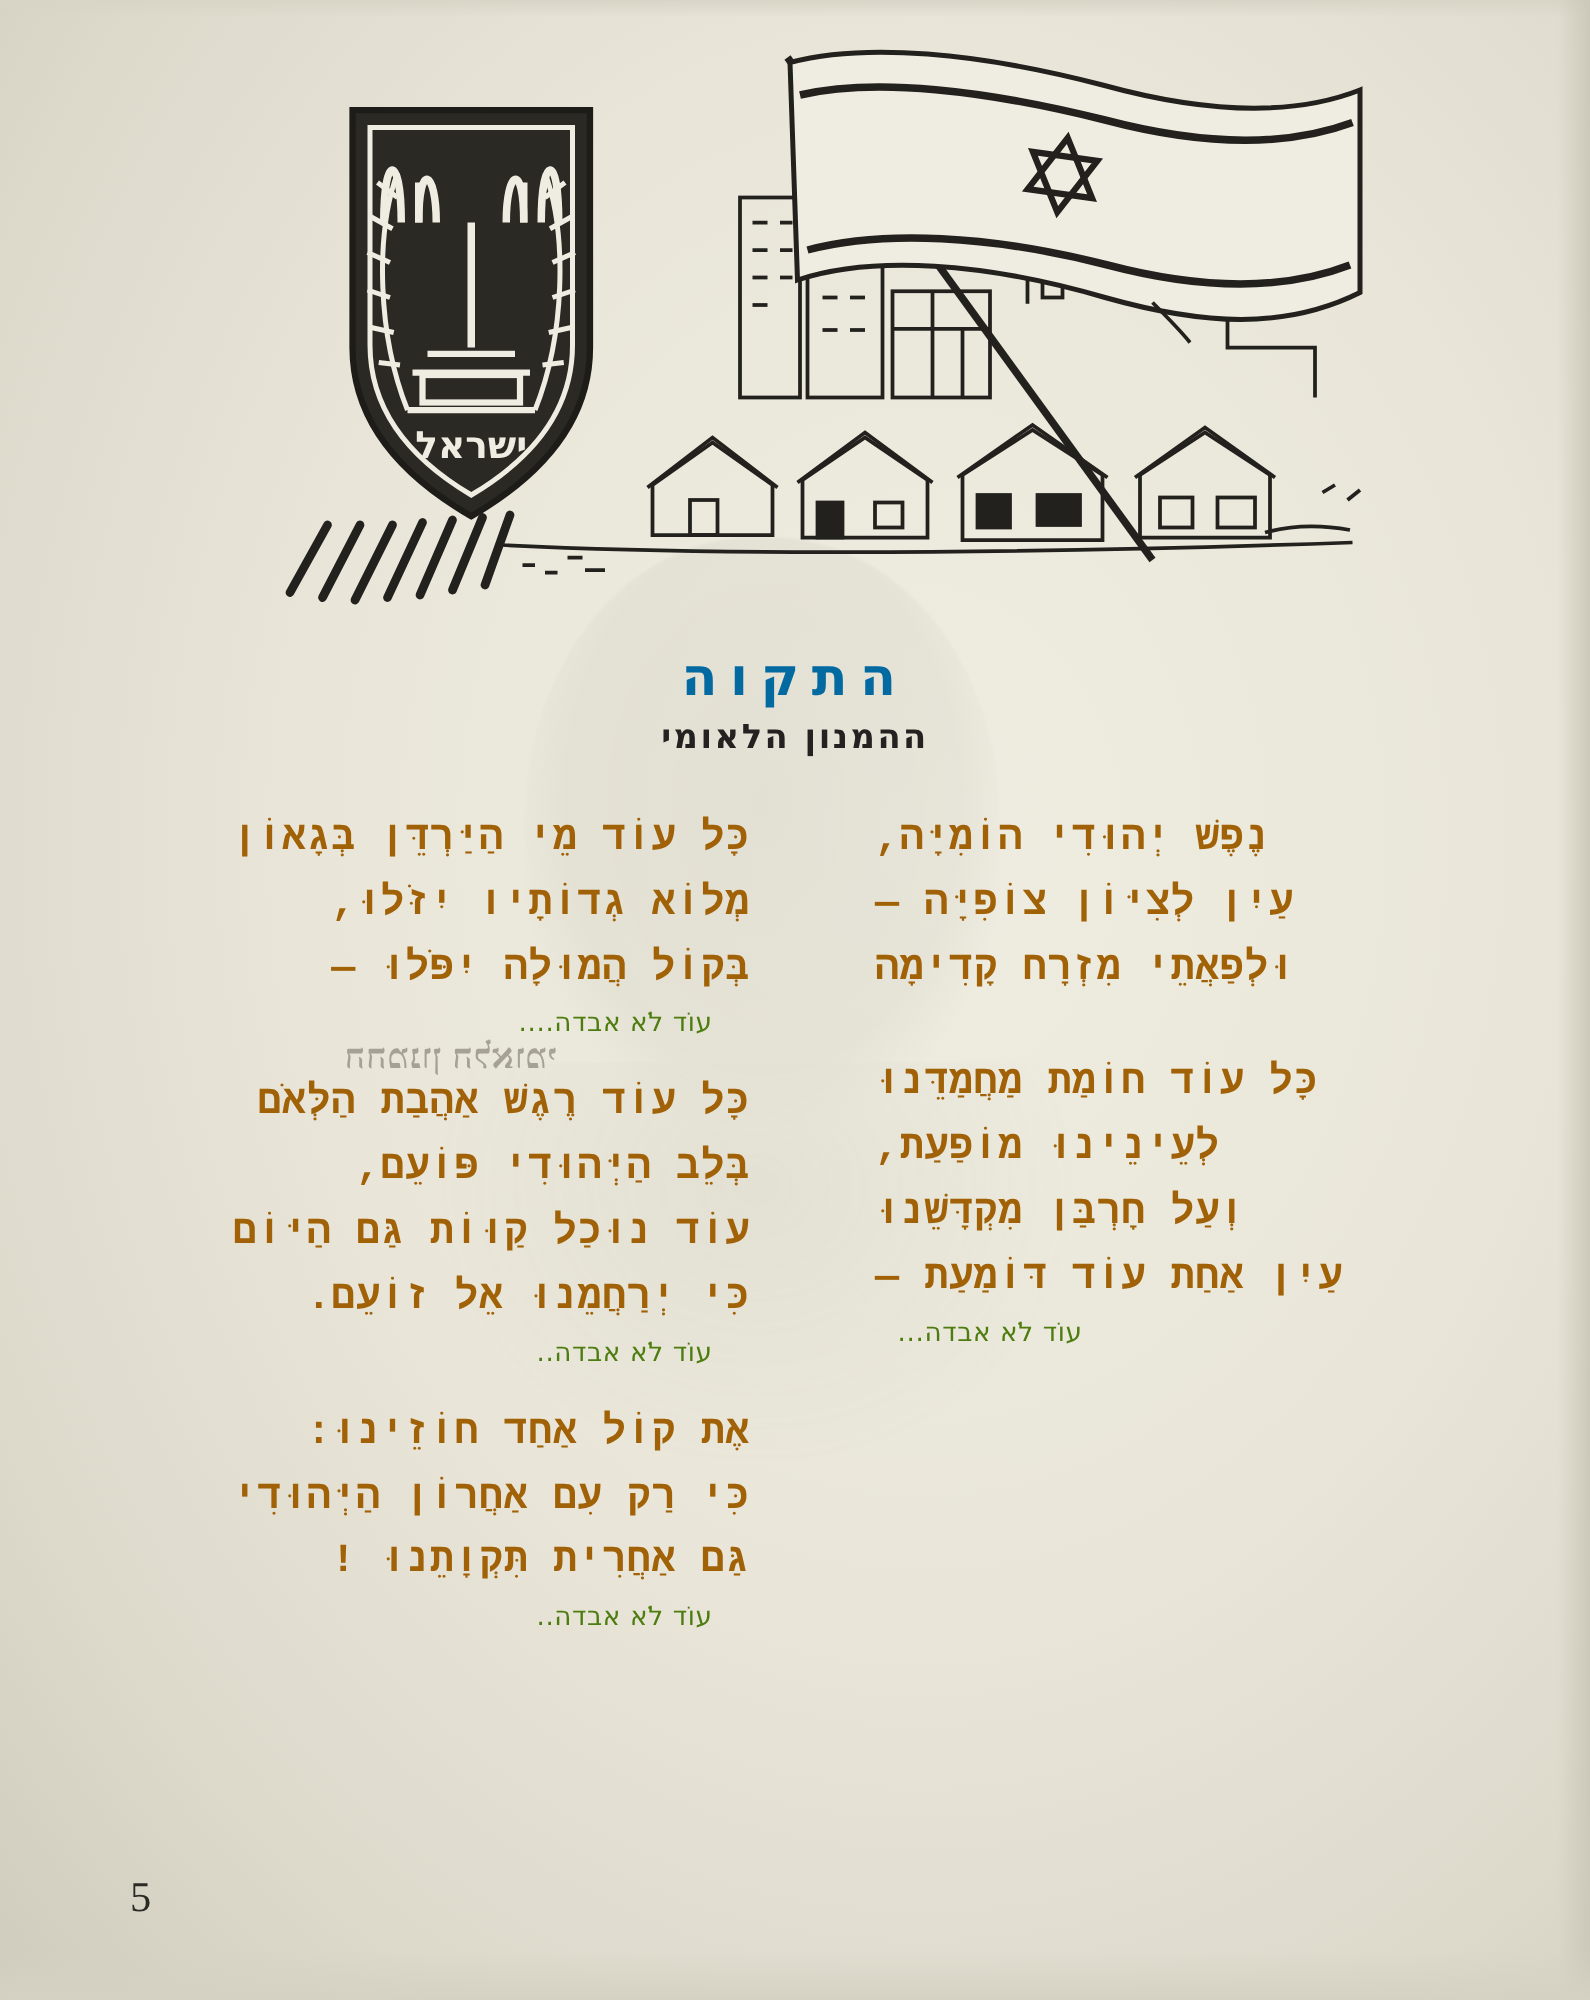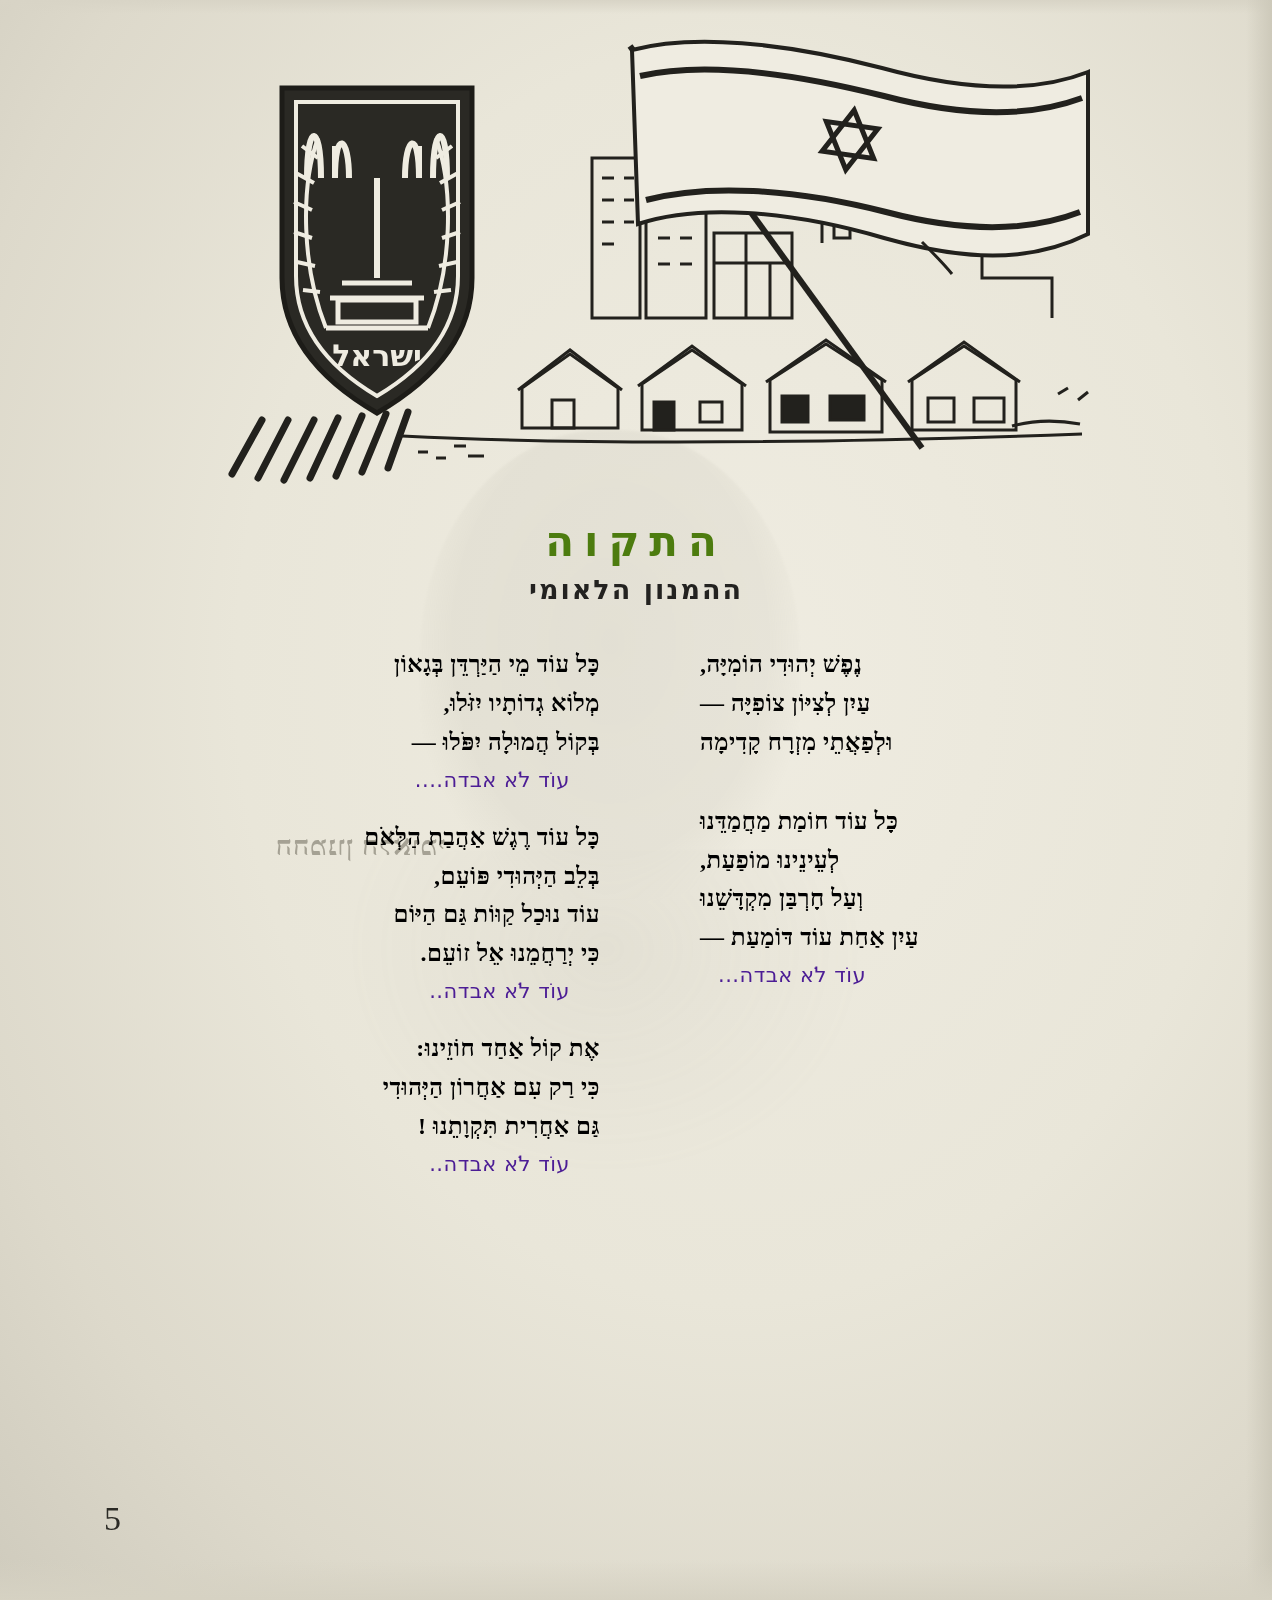--- a/index.html
+++ b/index.html
@@ -90,21 +90,21 @@
     position: absolute;
     top: 520px;
     left: 0;
     width: 1272px;
     text-align: center;
   }
   .title-main {
     font-family: "DejaVu Sans", sans-serif;
     font-size: 42px;
     font-weight: bold;
-    color: #4d7c0f;
+    color: #0369a1;
     letter-spacing: 10px;
     direction: rtl;
     line-height: 1.05;
   }
   .title-sub {
     margin-top: 10px;
     font-family: "DejaVu Sans", sans-serif;
     font-size: 27px;
     font-weight: bold;
     color: #232220;
@@ -128,36 +128,36 @@
     width: 500px;
     direction: rtl;
   }
   .col-left { 
     width: 520px;
   }
   .stanza {
     margin-bottom: 26px;
   }
   .stanza .line {
-    font-family: Liberation Serif, serif;
-    font-size: 24px;
+    font-family: Liberation Mono, monospace;
+    font-size: 32px;
     font-weight: bold;
-    color: #000000;
+    color: #a16207;
     line-height: 1.62;
     letter-spacing: 0.5px;
     white-space: nowrap;
   }
   .col-right .line { text-align: left; }
   .col-left .line { text-align: right; }
 
   .refrain {
     font-family: "DejaVu Sans", sans-serif;
     font-size: 21px;
     font-weight: normal;
-    color: #4c1d95;
+    color: #4d7c0f;
     letter-spacing: 0.5px;
     margin-top: 6px;
   }
   .col-right .refrain { text-align: left; padding-left: 18px; }
   .col-left .refrain { text-align: right; padding-right: 30px; }
 
   .stanza-gap-1 { margin-bottom: 40px; }
   .stanza-gap-2 { margin-bottom: 44px; }
 
   

